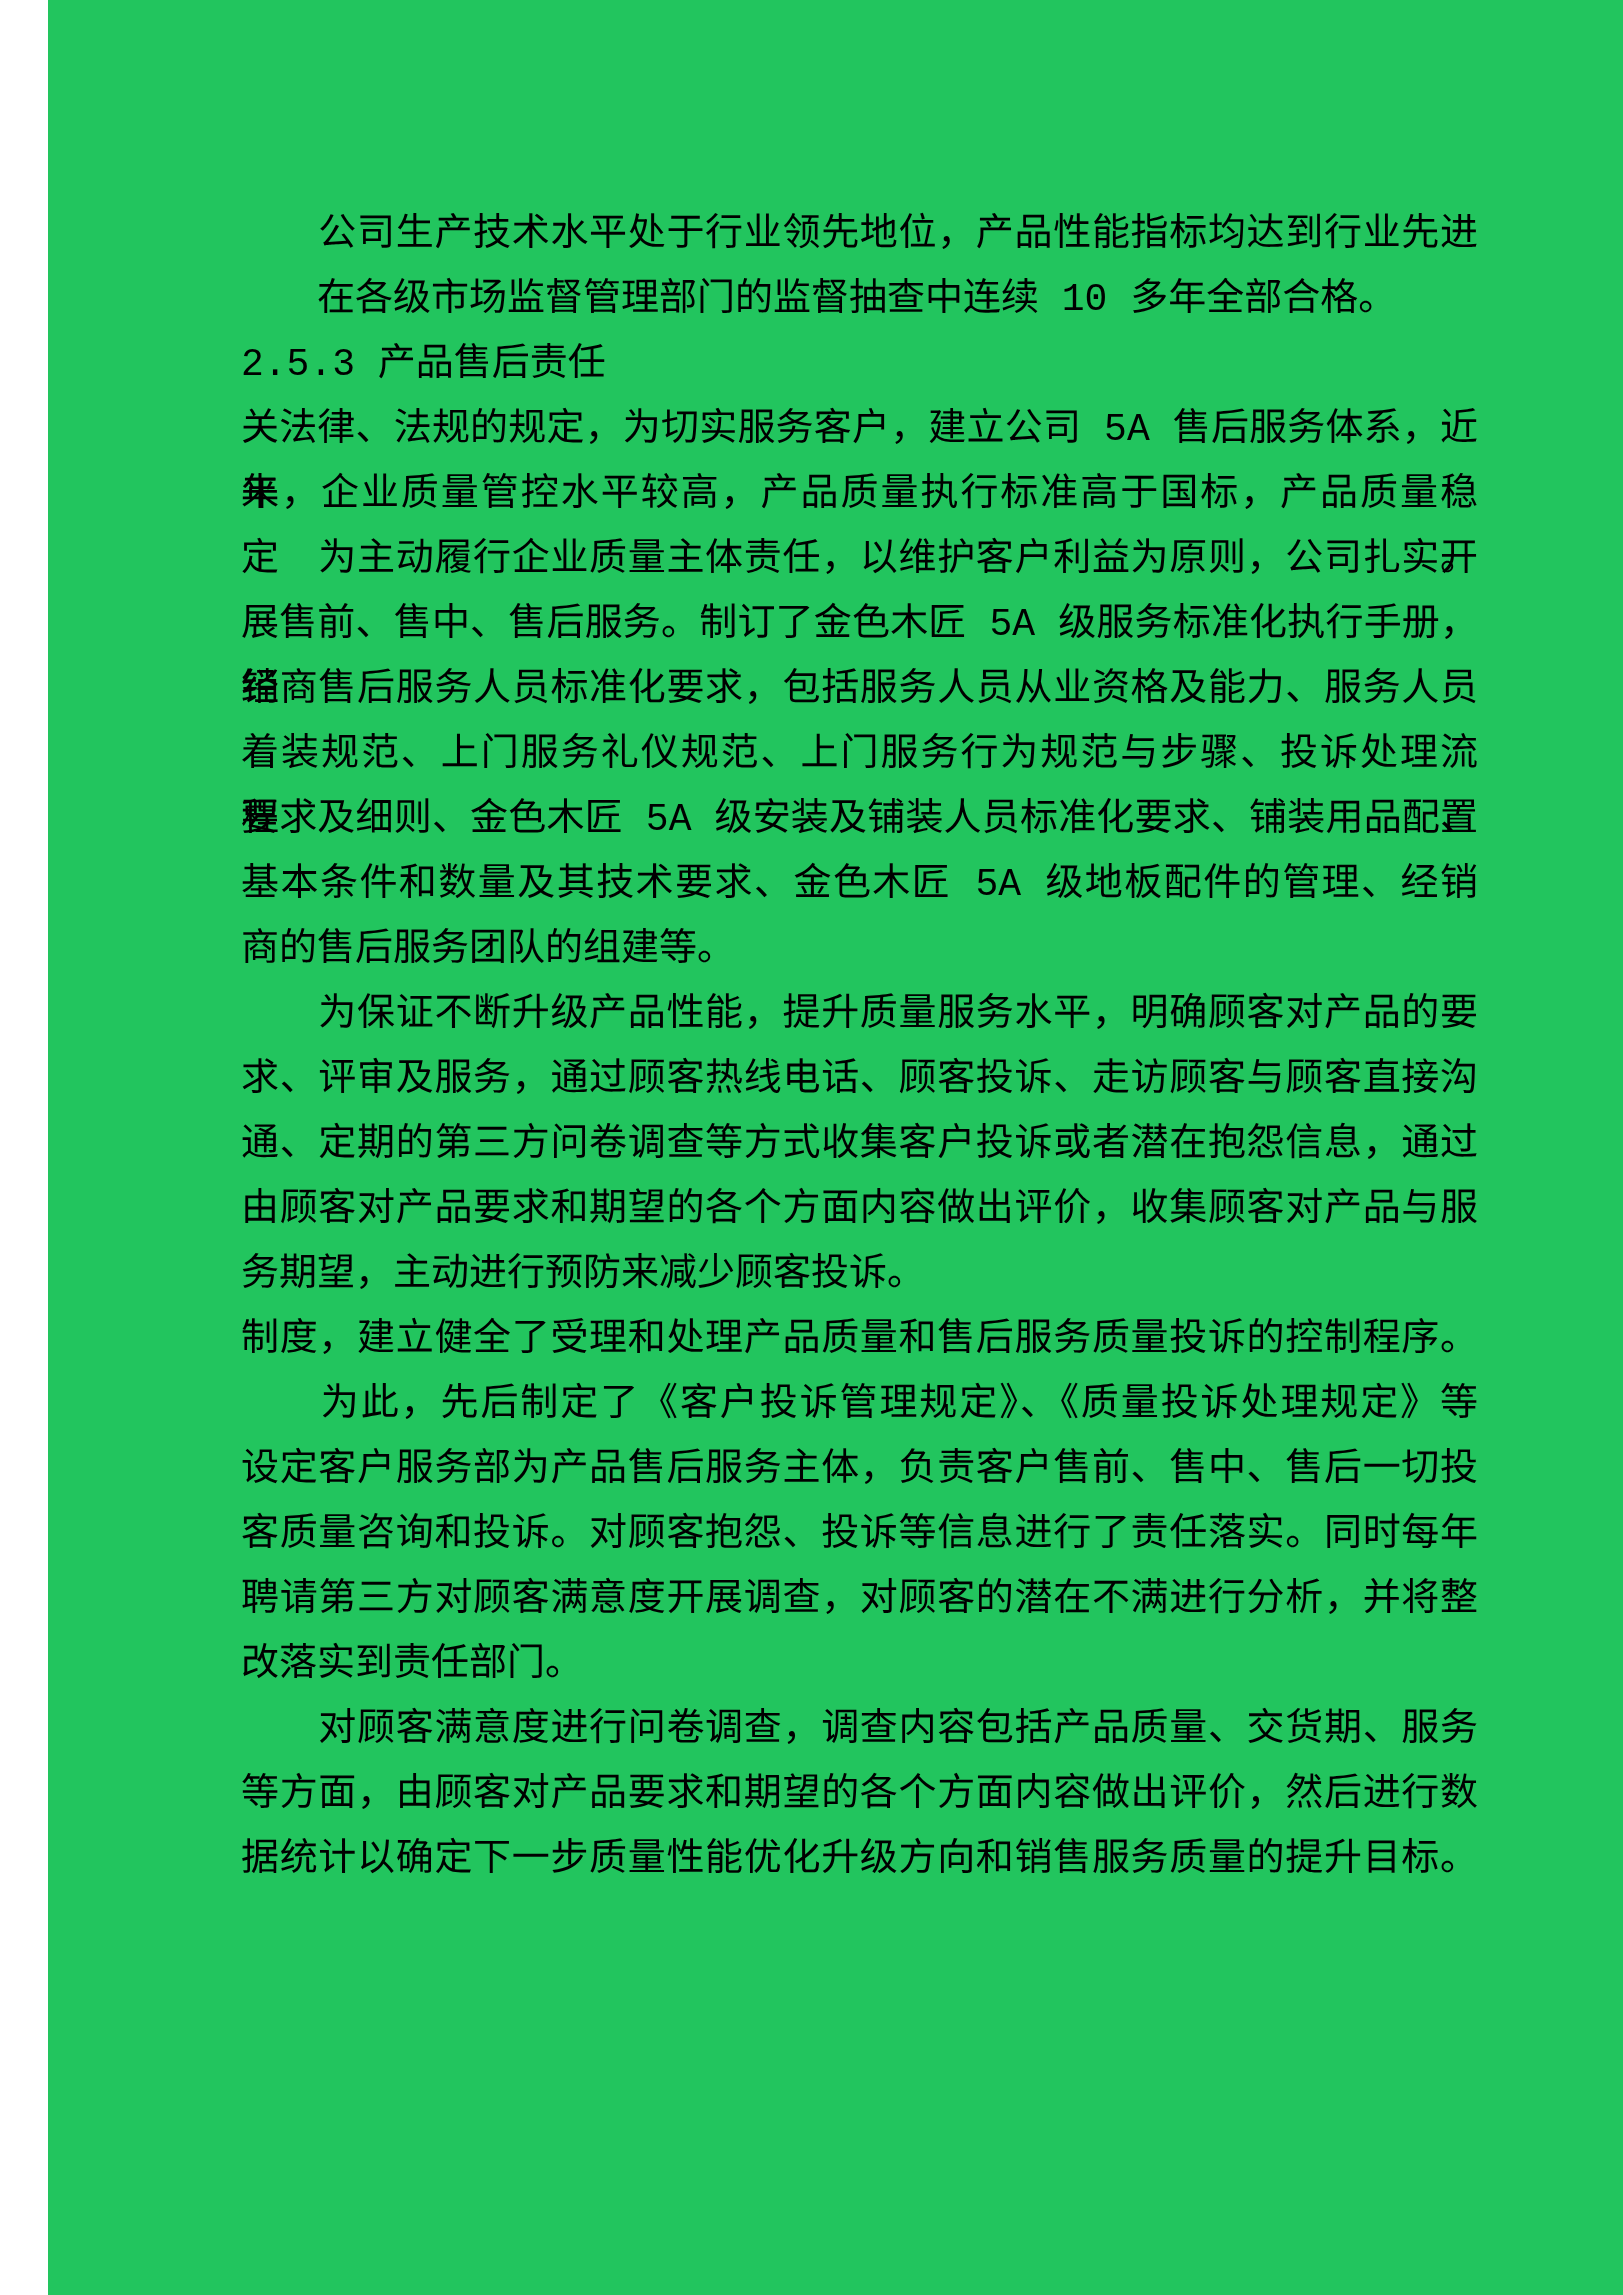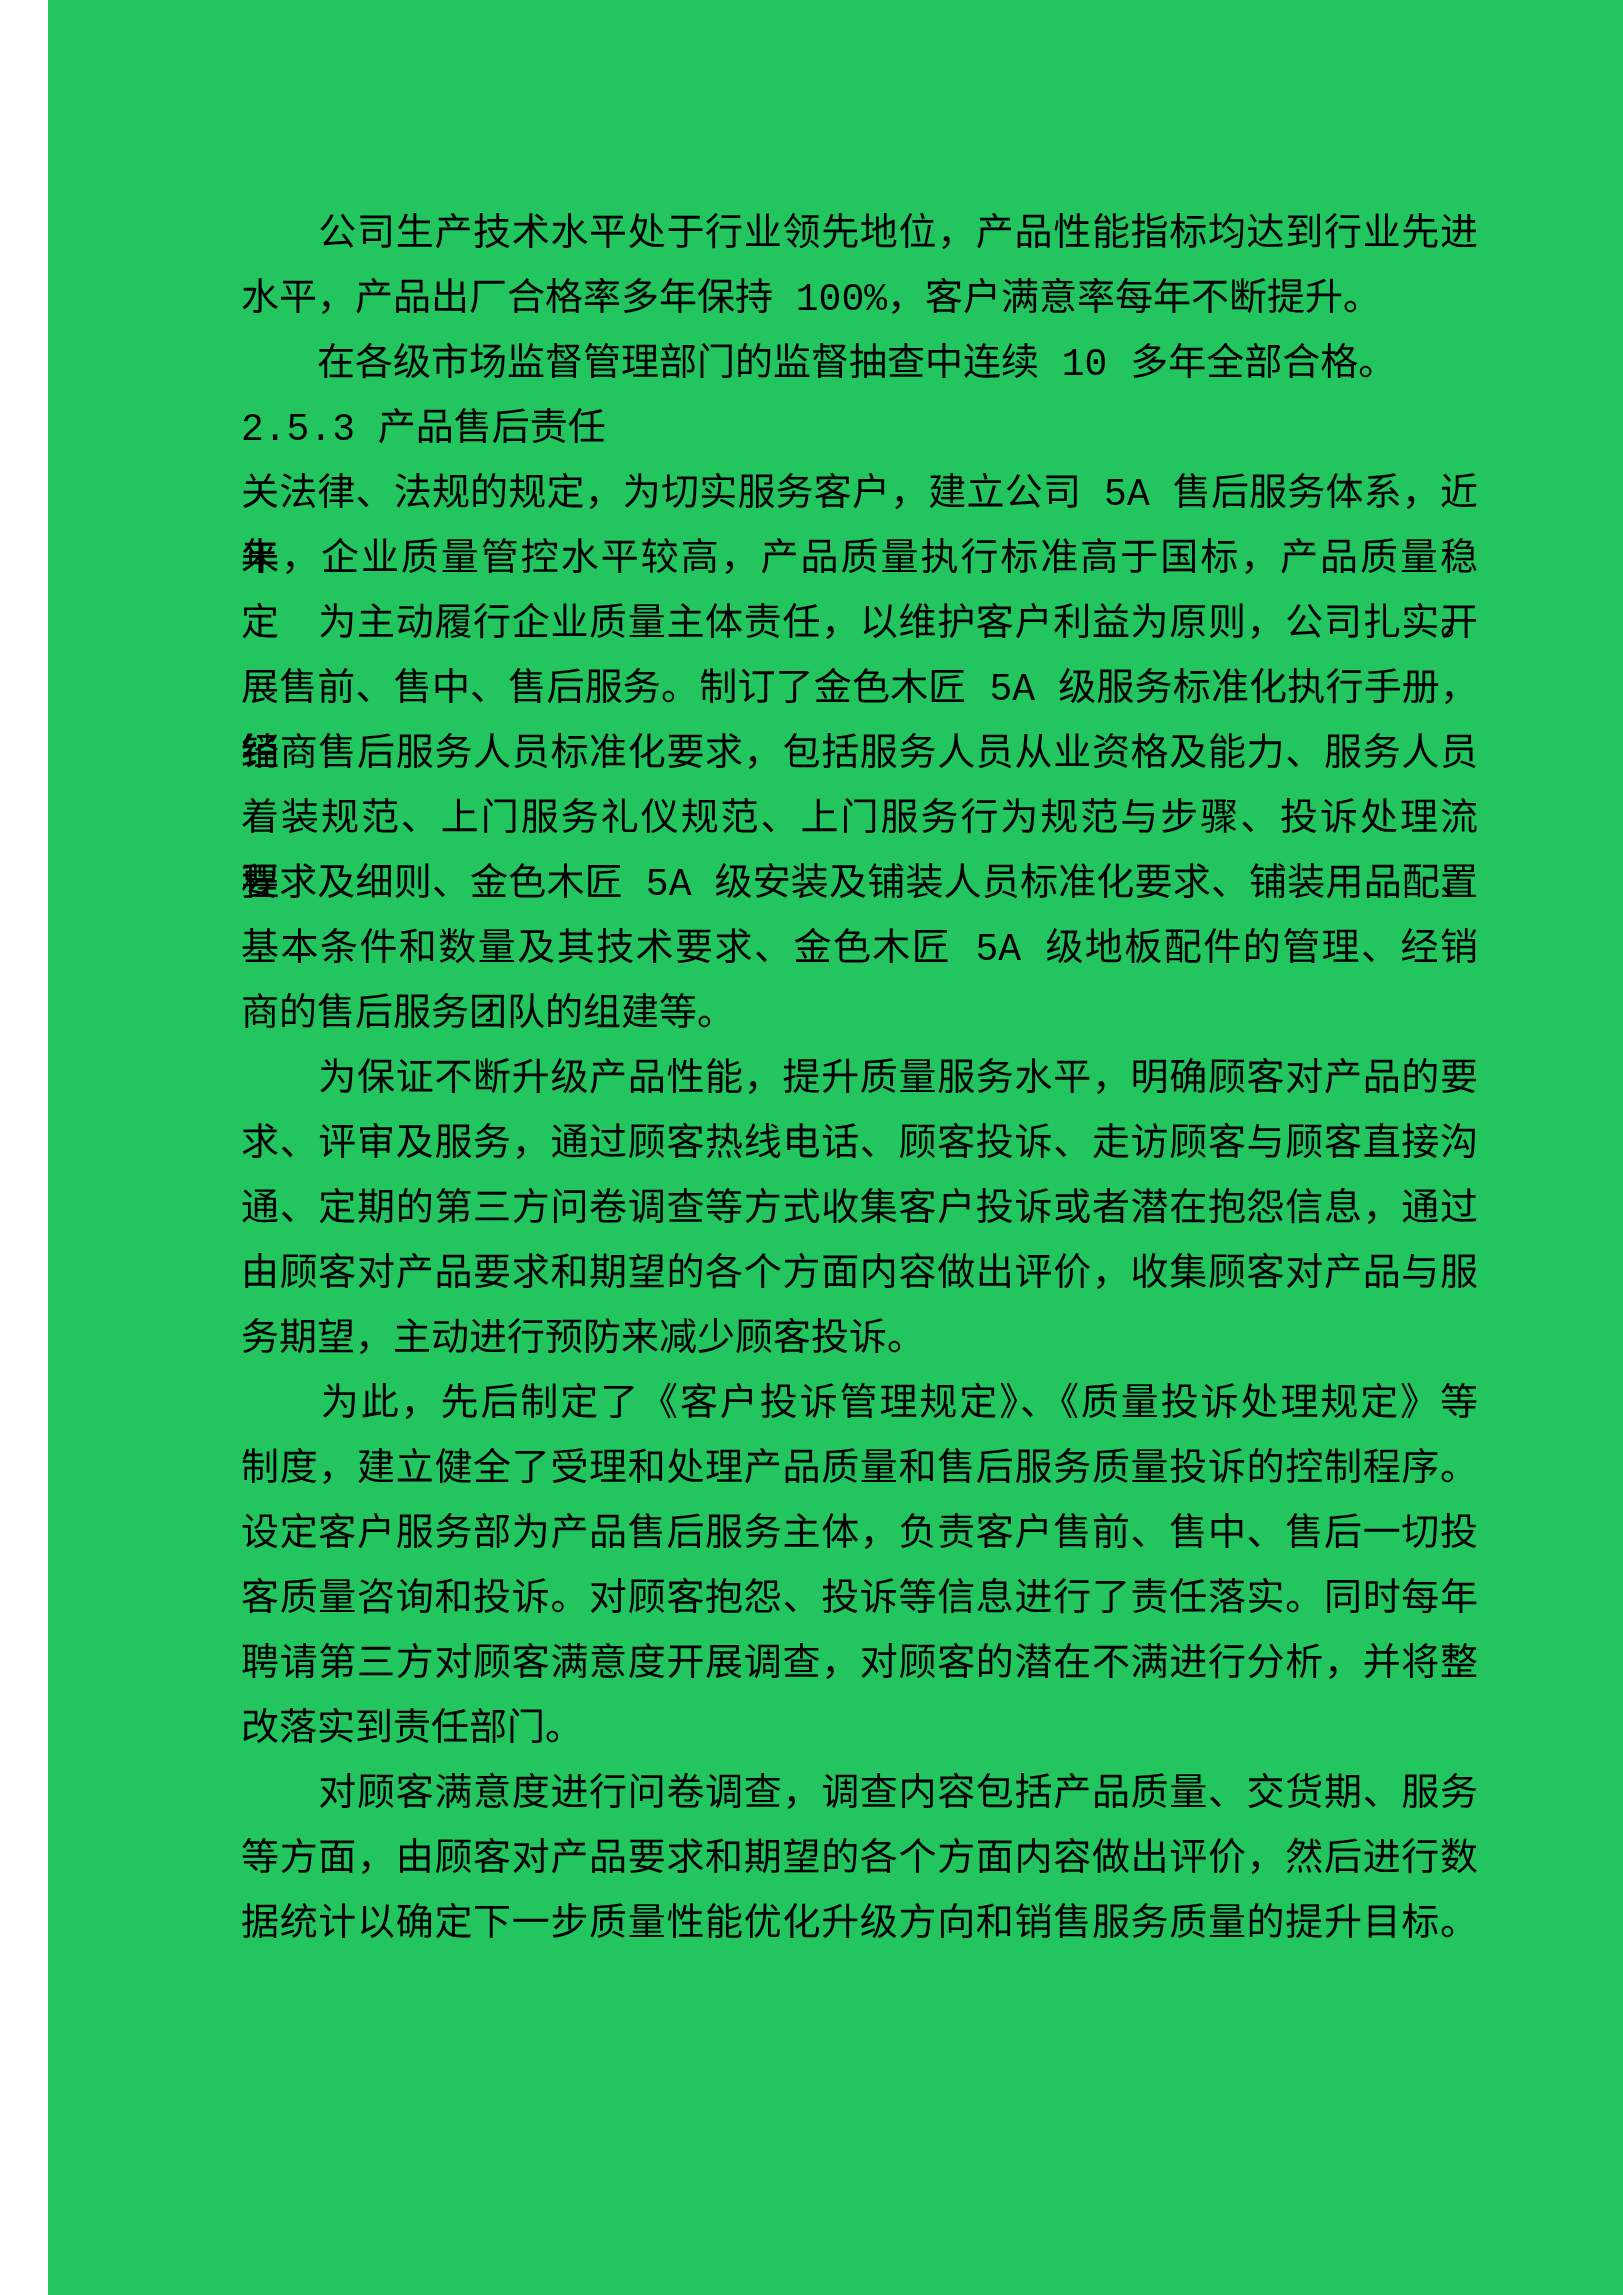--- a/index.html
+++ b/index.html
@@ -50,39 +50,38 @@
     line-height: 39px;
   }
 </style>
 </head>
 <body>
 
 <div class="page">
   <div class="text-block">
 
   <div class="line fill">　　公司生产技术水平处于行业领先地位，产品性能指标均达到行业先进</div>
-      <div class="line">水平，产品出厂合格率多年保持 100%，客户满意率每年不断提升。</div>
       <div class="line">　　在各级市场监督管理部门的监督抽查中连续 10 多年全部合格。</div>
       <div class="line heading">2.5.3 产品售后责任</div>
       <div class="line fill">关法律、法规的规定，为切实服务客户，建立公司 5A 售后服务体系，近年</div>
       <div class="line fill">来，企业质量管控水平较高，产品质量执行标准高于国标，产品质量稳定。</div>
       <div class="line fill">　　为主动履行企业质量主体责任，以维护客户利益为原则，公司扎实开</div>
       <div class="line fill">展售前、售中、售后服务。制订了金色木匠 5A 级服务标准化执行手册，经</div>
       <div class="line fill">销商售后服务人员标准化要求，包括服务人员从业资格及能力、服务人员</div>
       <div class="line fill">着装规范、上门服务礼仪规范、上门服务行为规范与步骤、投诉处理流程、</div>
       <div class="line fill">要求及细则、金色木匠 5A 级安装及铺装人员标准化要求、铺装用品配置</div>
       <div class="line fill">基本条件和数量及其技术要求、金色木匠 5A 级地板配件的管理、经销</div>
       <div class="line">商的售后服务团队的组建等。</div>
       <div class="line fill">　　为保证不断升级产品性能，提升质量服务水平，明确顾客对产品的要</div>
       <div class="line fill">求、评审及服务，通过顾客热线电话、顾客投诉、走访顾客与顾客直接沟</div>
       <div class="line fill">通、定期的第三方问卷调查等方式收集客户投诉或者潜在抱怨信息，通过</div>
       <div class="line fill">由顾客对产品要求和期望的各个方面内容做出评价，收集顾客对产品与服</div>
       <div class="line">务期望，主动进行预防来减少顾客投诉。</div>
+      <div class="line fill">制度，建立健全了受理和处理产品质量和售后服务质量投诉的控制程序。</div>
       <div class="line fill">　　为此，先后制定了《客户投诉管理规定》、《质量投诉处理规定》等</div>
-      <div class="line fill">制度，建立健全了受理和处理产品质量和售后服务质量投诉的控制程序。</div>
       <div class="line fill">设定客户服务部为产品售后服务主体，负责客户售前、售中、售后一切投</div>
       <div class="line fill">客质量咨询和投诉。对顾客抱怨、投诉等信息进行了责任落实。同时每年</div>
       <div class="line fill">聘请第三方对顾客满意度开展调查，对顾客的潜在不满进行分析，并将整</div>
       <div class="line">改落实到责任部门。</div>
       <div class="line fill">　　对顾客满意度进行问卷调查，调查内容包括产品质量、交货期、服务</div>
       <div class="line fill">等方面，由顾客对产品要求和期望的各个方面内容做出评价，然后进行数</div>
       <div class="line fill">据统计以确定下一步质量性能优化升级方向和销售服务质量的提升目标。</div>
     </div>
 </div>
 

